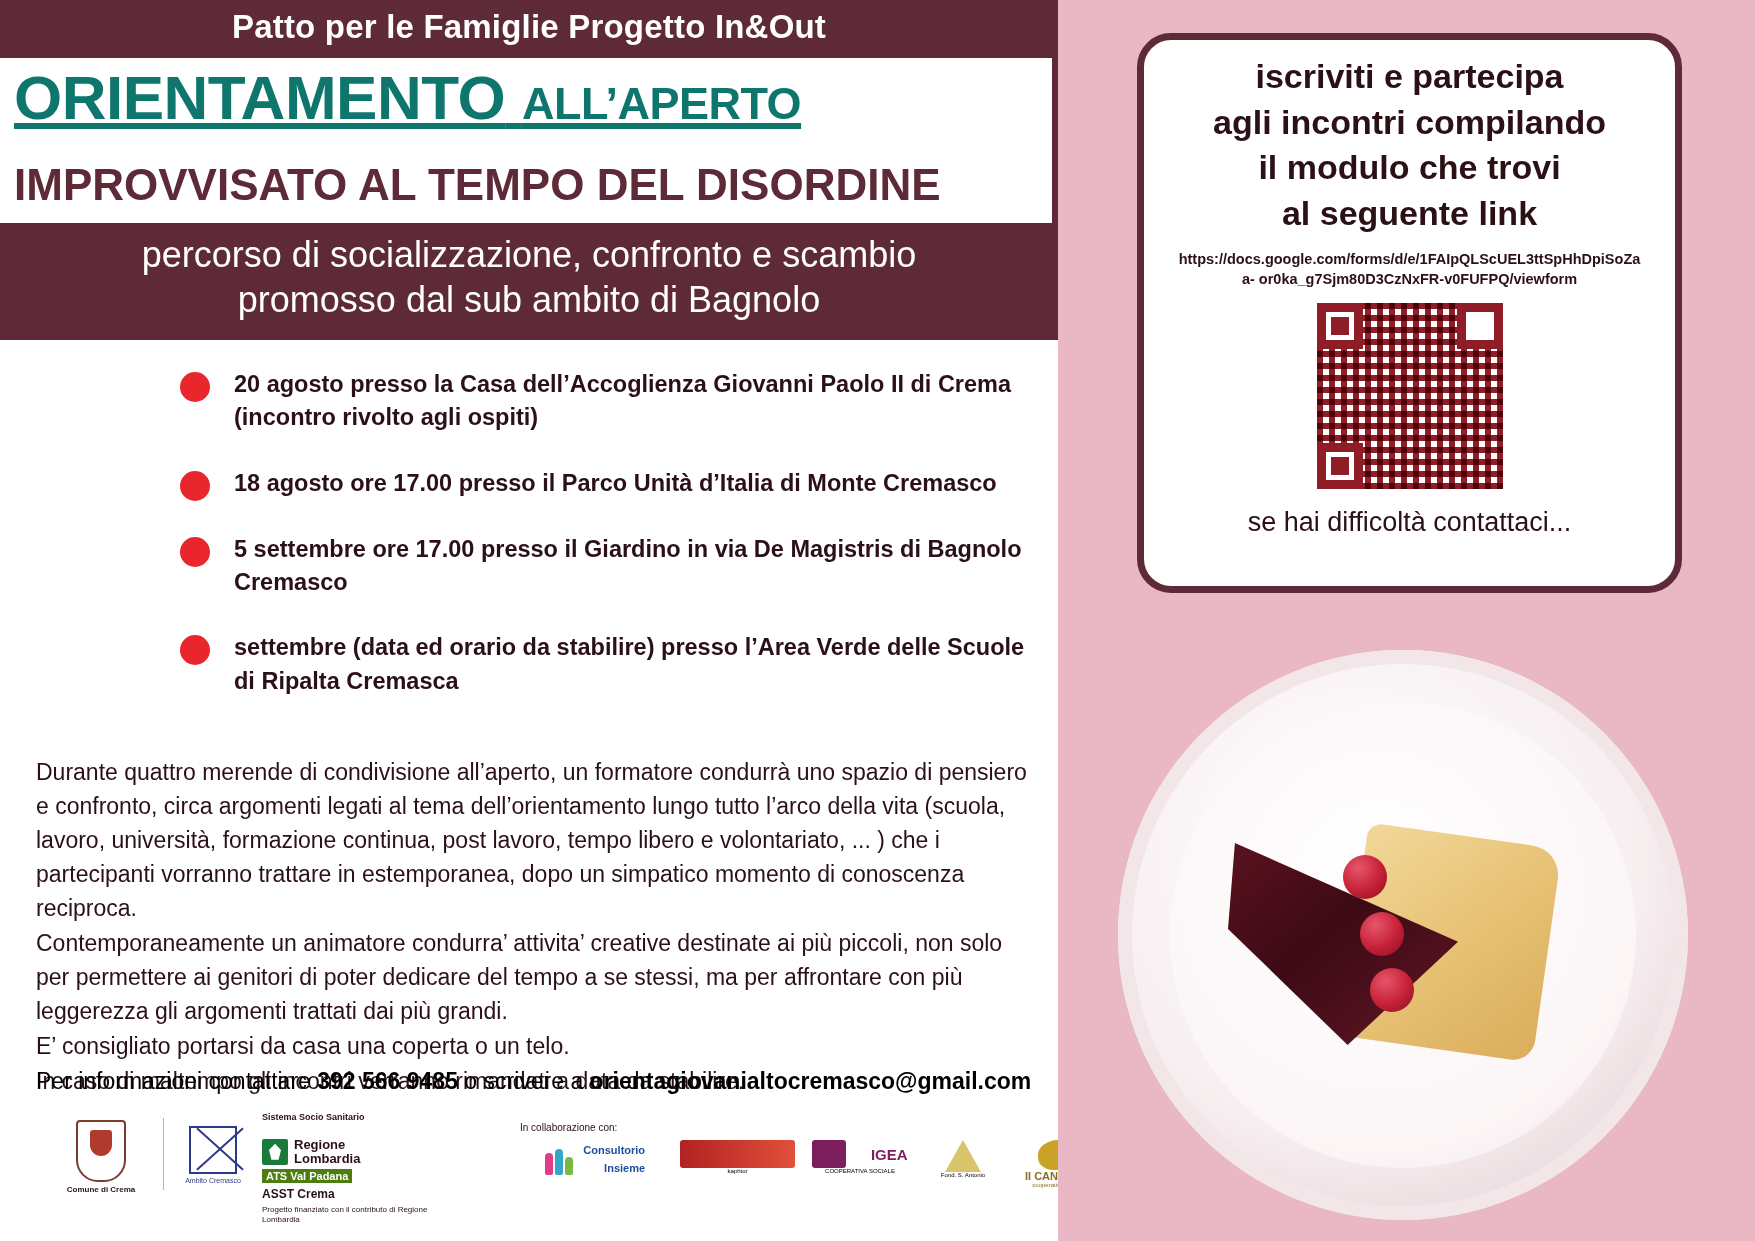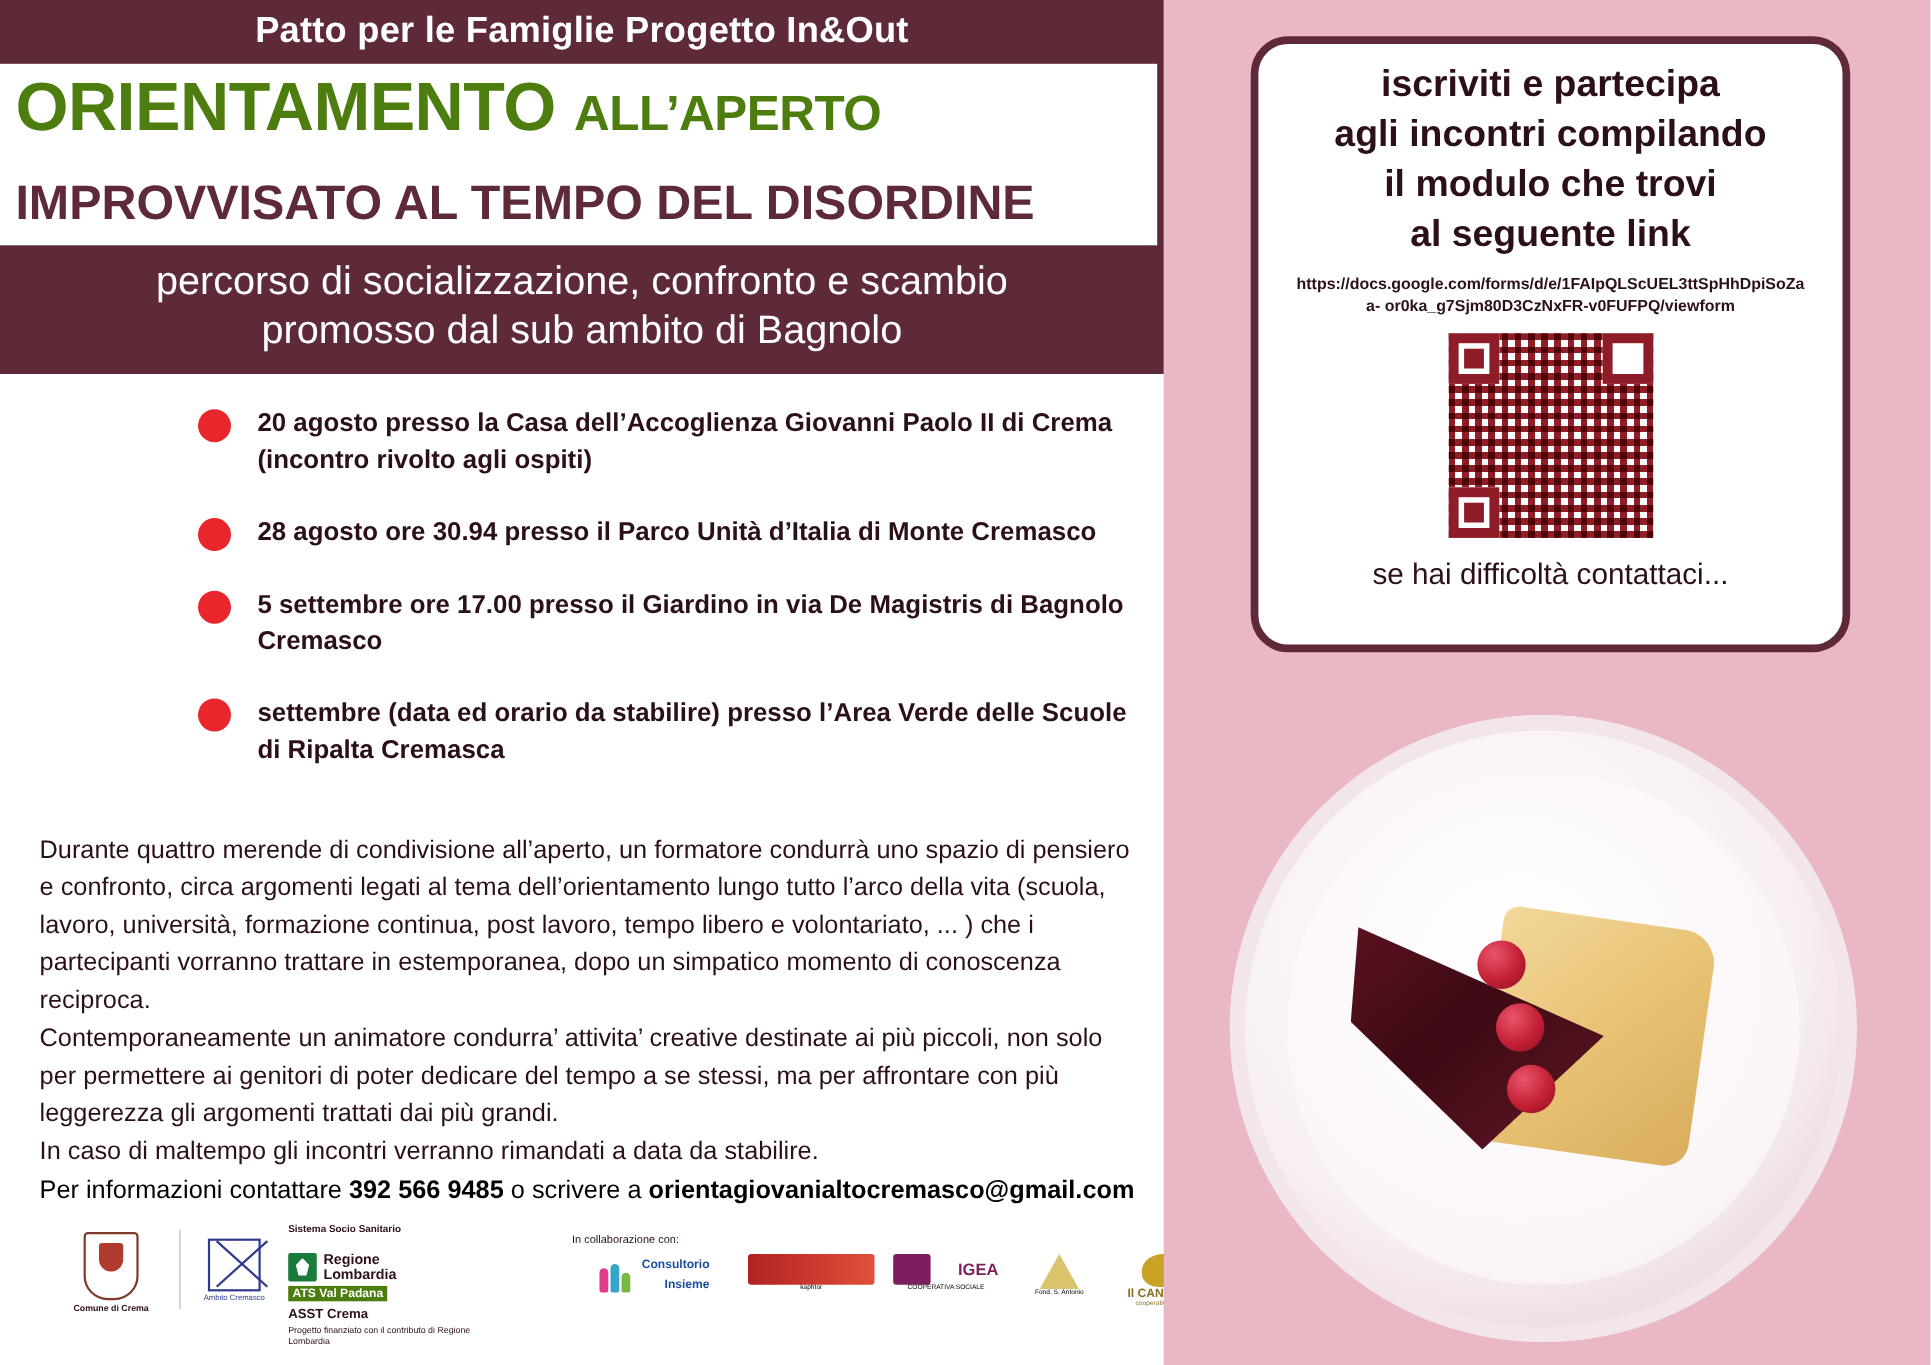--- a/index.html
+++ b/index.html
@@ -53,25 +53,26 @@
     left: 0;
     top: 58px;
     width: 1052px;
     height: 165px;
     background: #ffffff;
   }
   .title-main {
     position: absolute;
     left: 14px;
     top: 4px;
-    color: #4d7c0f;
+    color: #0f766e;
     font-size: 62px;
     font-weight: bold;
     letter-spacing: -0.5px;
     white-space: nowrap;
+    text-decoration: underline;
   }
   .title-main .small {
     font-size: 45px;
     font-weight: bold;
   }
   .title-sub {
     position: absolute;
     left: 14px;
     top: 102px;
     color: #5e2a38;
@@ -432,35 +433,36 @@
       </div>
     </div>
 
     <div class="events">
       <div class="event-row">
         <span class="bullet"></span>
         <span class="event-text">20 agosto presso la Casa dell’Accoglienza Giovanni Paolo II di Crema (incontro rivolto agli ospiti)</span>
       </div>
       <div class="event-row">
         <span class="bullet"></span>
-        <span class="event-text">28 agosto ore 30.94 presso il Parco Unità d’Italia di Monte Cremasco</span>
+        <span class="event-text">18 agosto ore 17.00 presso il Parco Unità d’Italia di Monte Cremasco</span>
       </div>
       <div class="event-row">
         <span class="bullet"></span>
         <span class="event-text">5 settembre ore 17.00 presso il Giardino in via De Magistris di Bagnolo Cremasco</span>
       </div>
       <div class="event-row">
         <span class="bullet"></span>
         <span class="event-text">settembre (data ed orario da stabilire) presso l’Area Verde delle Scuole di Ripalta Cremasca</span>
       </div>
     </div>
 
     <div class="body-text">
       <p>Durante quattro merende di condivisione all’aperto, un formatore condurrà uno spazio di pensiero e confronto, circa argomenti legati al tema dell’orientamento lungo tutto l’arco della vita (scuola, lavoro, università, formazione continua, post lavoro, tempo libero e volontariato, ... ) che i partecipanti vorranno trattare in estemporanea, dopo un simpatico momento di conoscenza reciproca.</p>
       <p>Contemporaneamente un animatore condurra’ attivita’ creative destinate ai più piccoli, non solo per permettere ai genitori di poter dedicare del tempo a se stessi, ma per affrontare con più leggerezza gli argomenti trattati dai più grandi.</p>
+      <p>E’ consigliato portarsi da casa una coperta o un telo.</p>
       <p>In caso di maltempo gli incontri verranno rimandati a data da stabilire.</p>
     </div>
 
     <div class="contact-line">
       <span>Per informazioni contattare </span><b>392 566 9485</b><span> o scrivere a </span><b>orientagiovanialtocremasco@gmail.com</b>
     </div>
 
     <div class="logos">
       <div class="logo-crema">
         <div class="crema-emblem"></div>

